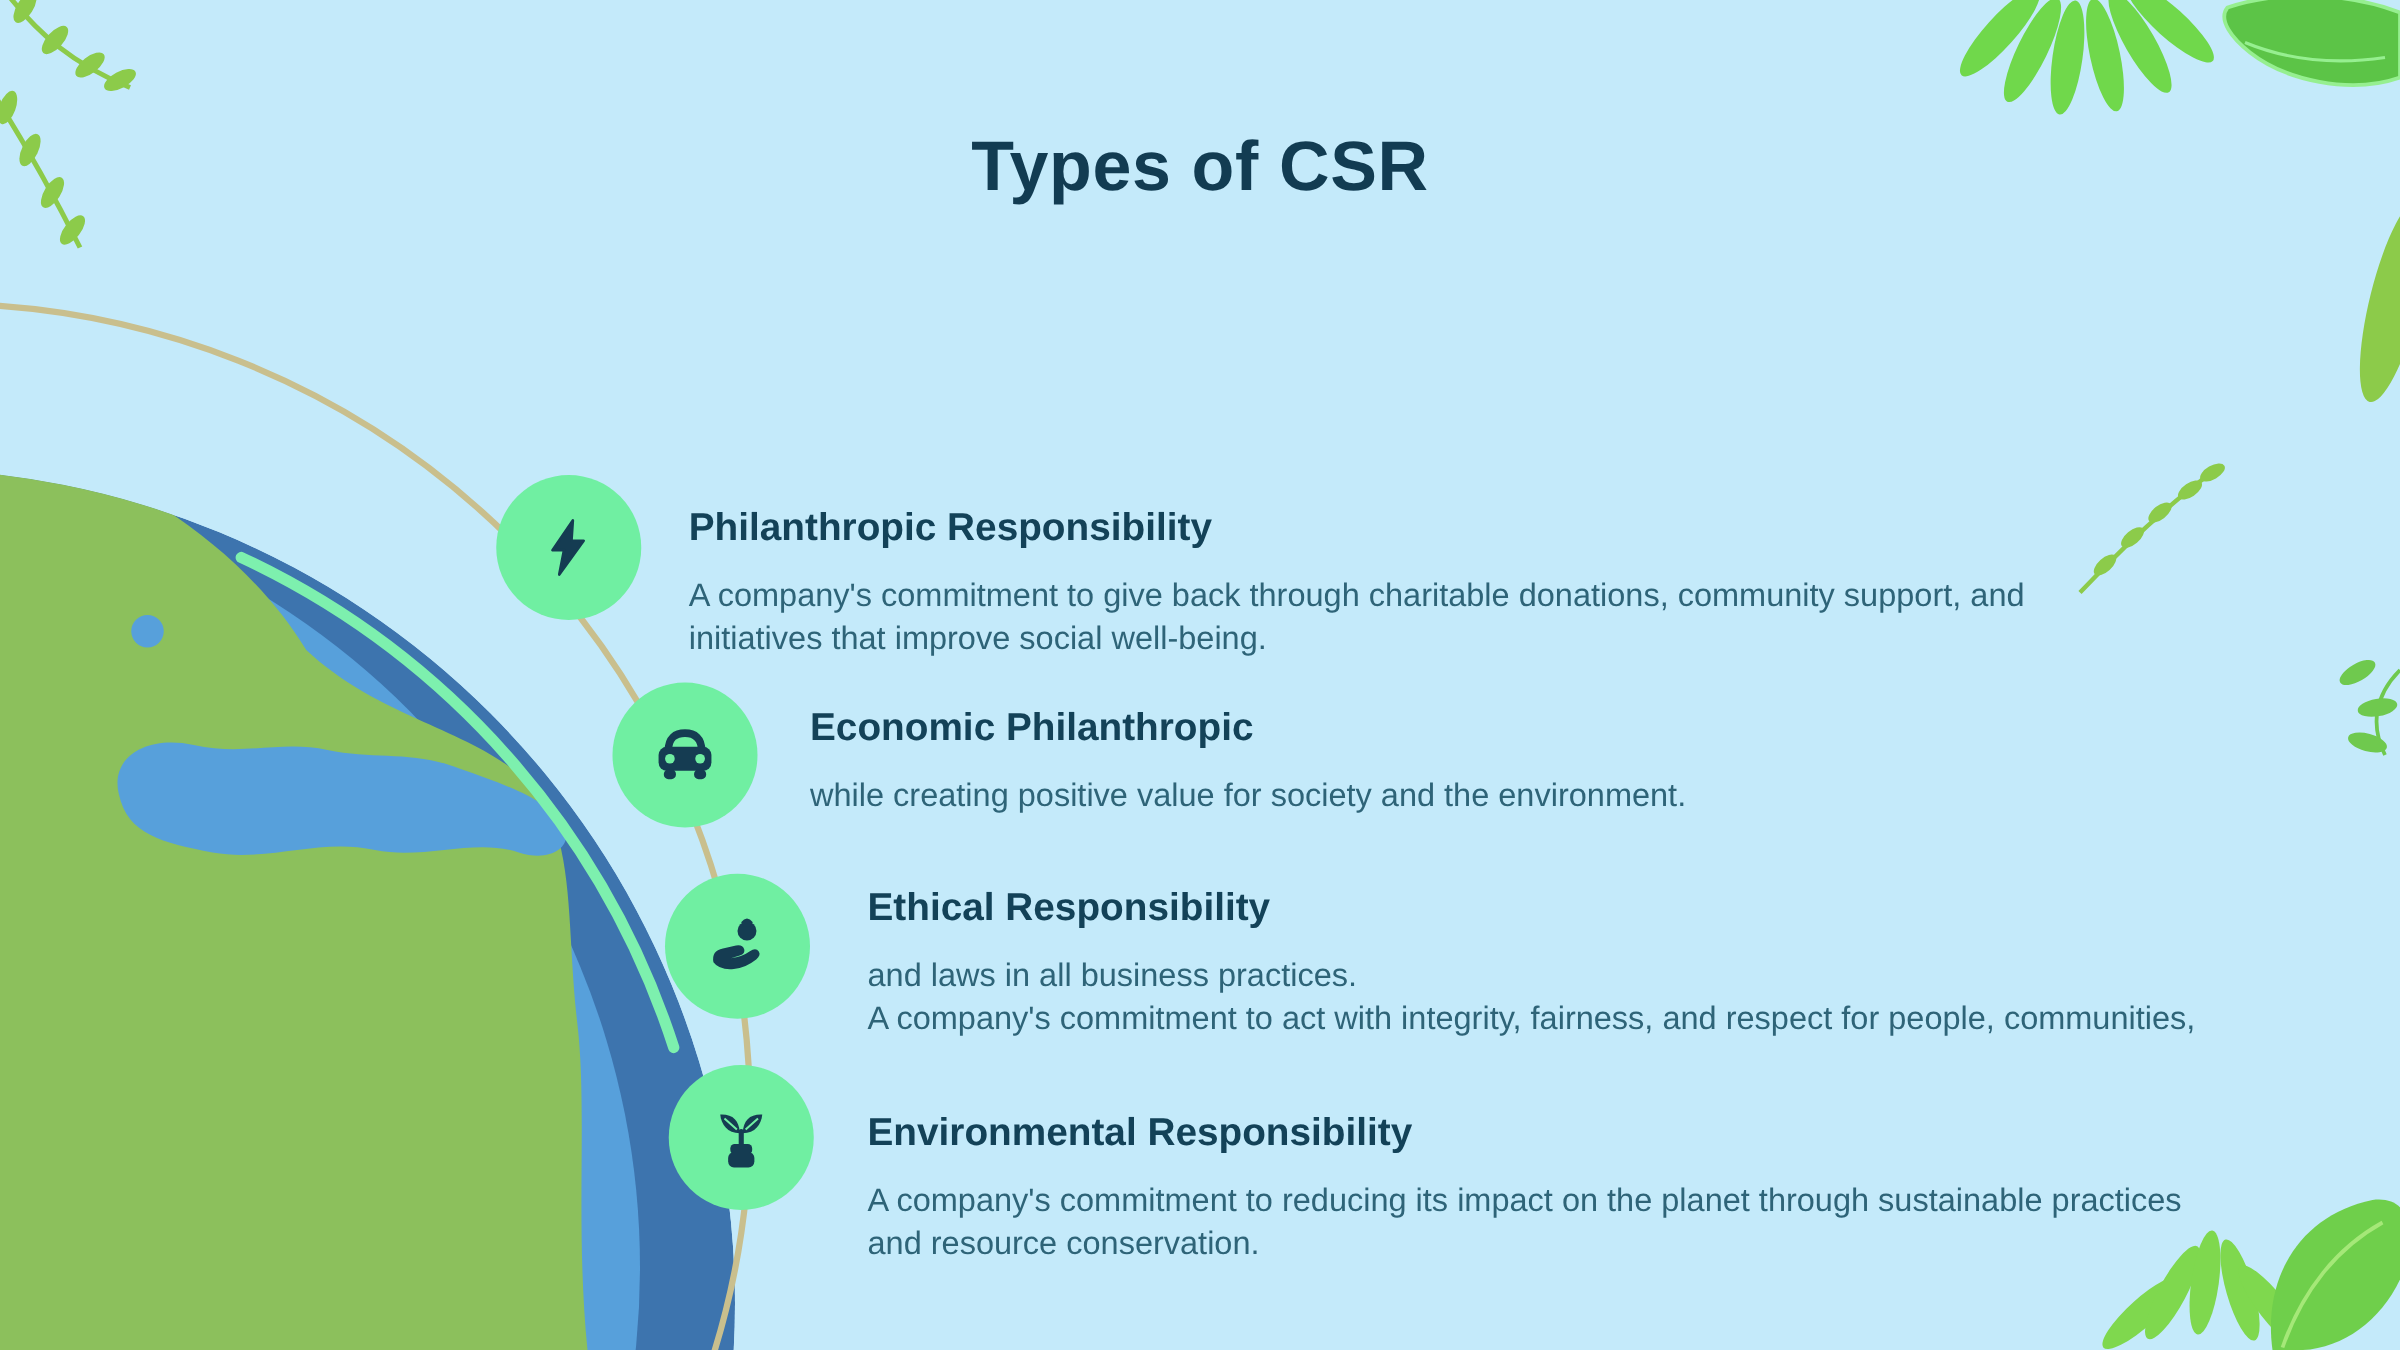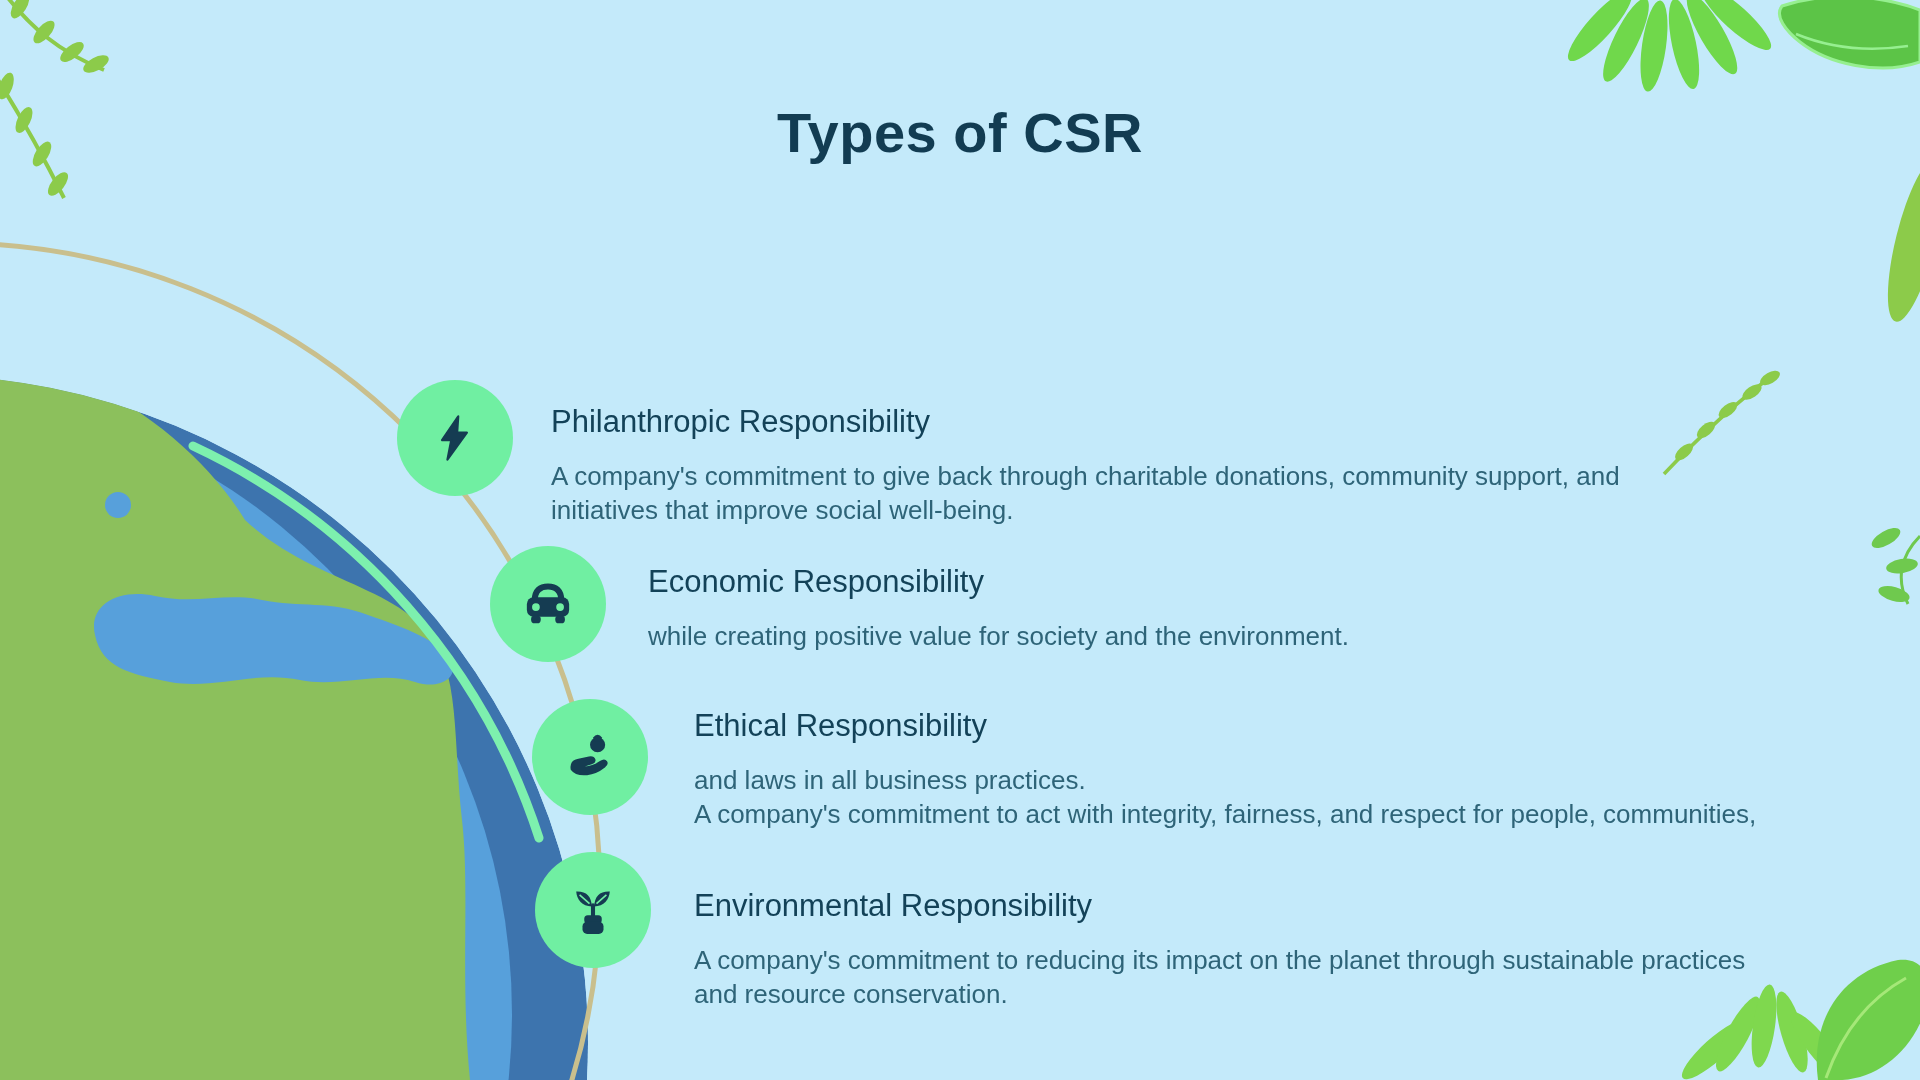--- a/index.html
+++ b/index.html
@@ -18,21 +18,21 @@
     color:#123c52;
   }
   .badge{
     position:absolute;width:116px;height:116px;border-radius:50%;
     background:#70efa2;
     display:flex;align-items:center;justify-content:center;
   }
   .itxt{position:absolute;}
   .ihead{
     margin:0 0 18px 0;
-    font-size:31px;font-weight:400;line-height:38px;
+    font-size:31px;font-weight:700;line-height:38px;
     color:#134258;white-space:nowrap;
   }
   .iline{
     font-size:26px;line-height:34px;
     color:#2e6478;white-space:nowrap;
   }
   #b1{left:397px;top:380px;} #t1{left:551px;top:403px;}
   #b2{left:490px;top:546px;} #t2{left:648px;top:563px;}
   #b3{left:532px;top:699px;} #t3{left:694px;top:707px;}
   #b4{left:535px;top:852px;} #t4{left:694px;top:859px;margin-top:28px;}
@@ -145,21 +145,21 @@
     <svg width="58" height="58" viewBox="0 0 48 48">
       <path d="M13 21 C13 12.8 17.5 9.5 24 9.5 C30.5 9.5 35 12.8 35 21" fill="none" stroke="#153c52" stroke-width="5" stroke-linecap="round"></path>
       <rect x="6.5" y="18.5" width="35" height="16" rx="5.5" fill="#153c52"></rect>
       <circle cx="14" cy="26.5" r="3.2" fill="#70efa2"></circle>
       <circle cx="34" cy="26.5" r="3.2" fill="#70efa2"></circle>
       <rect x="10" y="33.5" width="8" height="6.5" rx="3" fill="#153c52"></rect>
       <rect x="30" y="33.5" width="8" height="6.5" rx="3" fill="#153c52"></rect>
     </svg>
   </div>
   <div class="itxt" id="t2">
-    <h2 class="ihead">Economic Responsibility</h2>
+    <h2 class="ihead">Economic Philanthropic</h2>
     <div class="iline">while creating positive value for society and the environment.</div>
   </div>
 
   <div class="badge" id="b3">
     <svg width="56" height="56" viewBox="0 0 48 48">
       <circle cx="30.5" cy="13.5" r="6.5" fill="#153c52"></circle>
       <path d="M26.5 7.5 Q30.5 2.5 34.5 7.5 L32.5 10.5 h-4 Z" fill="#153c52"></path>
       <path d="M7.5 35 Q6 27 14 25.5 L23 23.5 Q27.5 22.7 28.6 26 Q29.5 29 25.5 30.3
                L19.5 32.2 Q27 31.5 32.5 27.5 Q36.5 24.7 38.6 27.6 Q40.3 30.2 36.8 33
                Q29.5 38.8 21.5 39.6 Q11.5 40.5 7.5 35 Z" fill="#153c52"></path>

